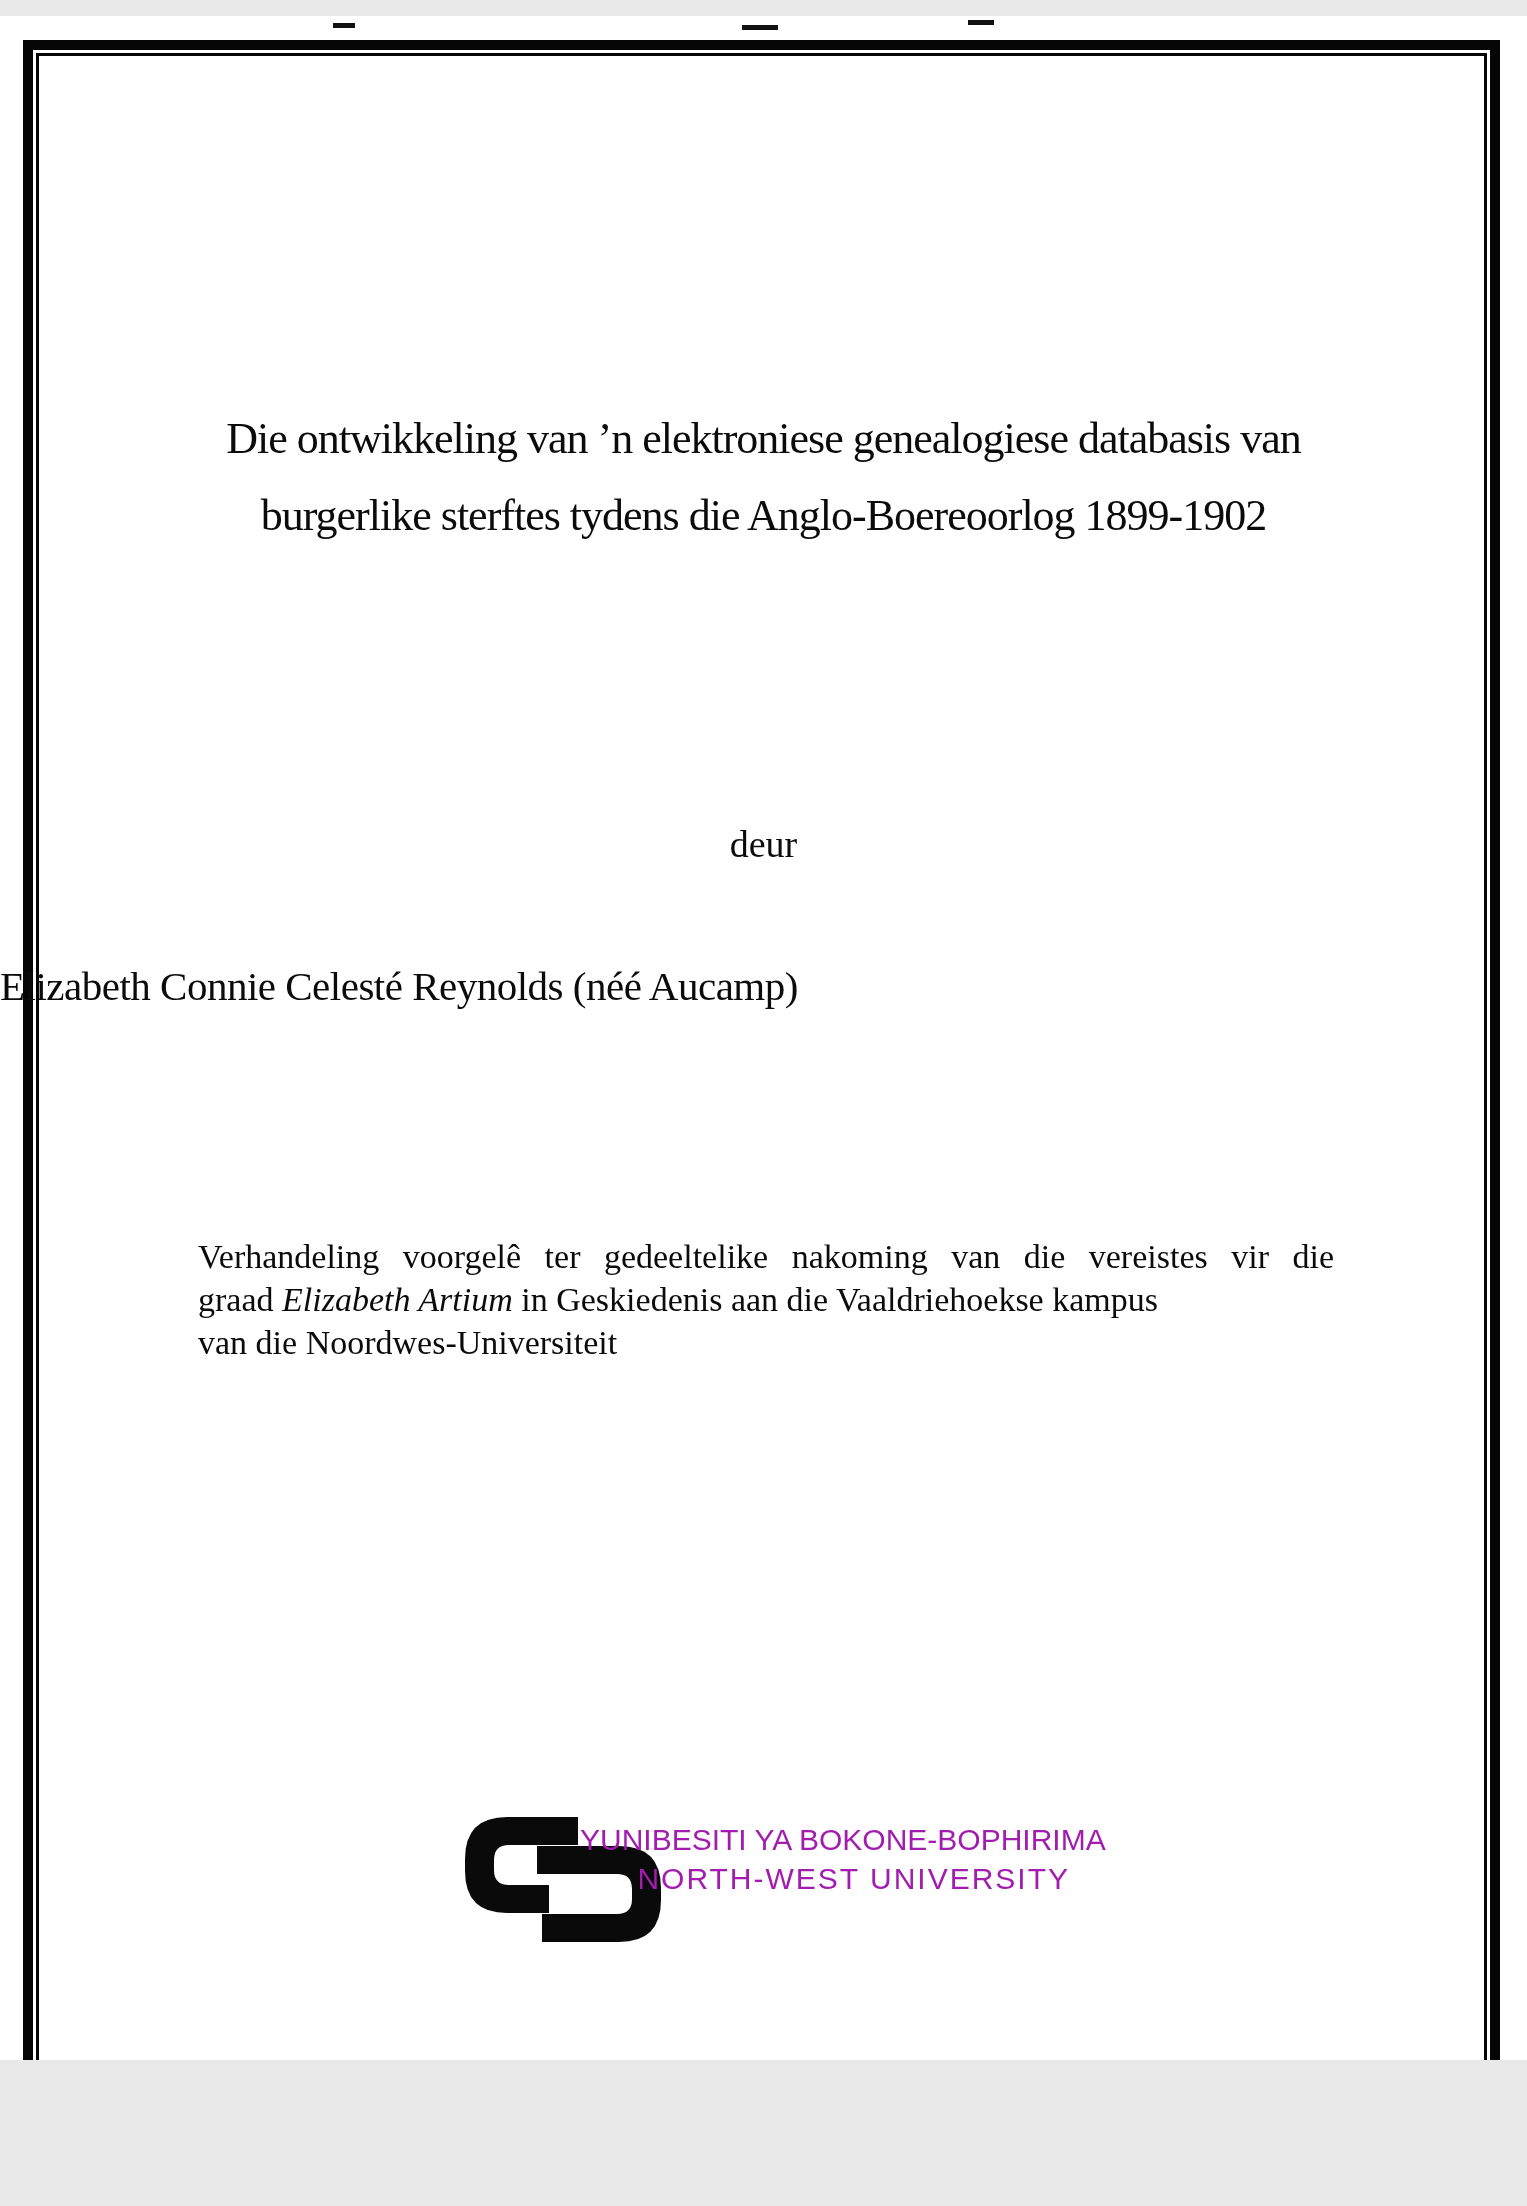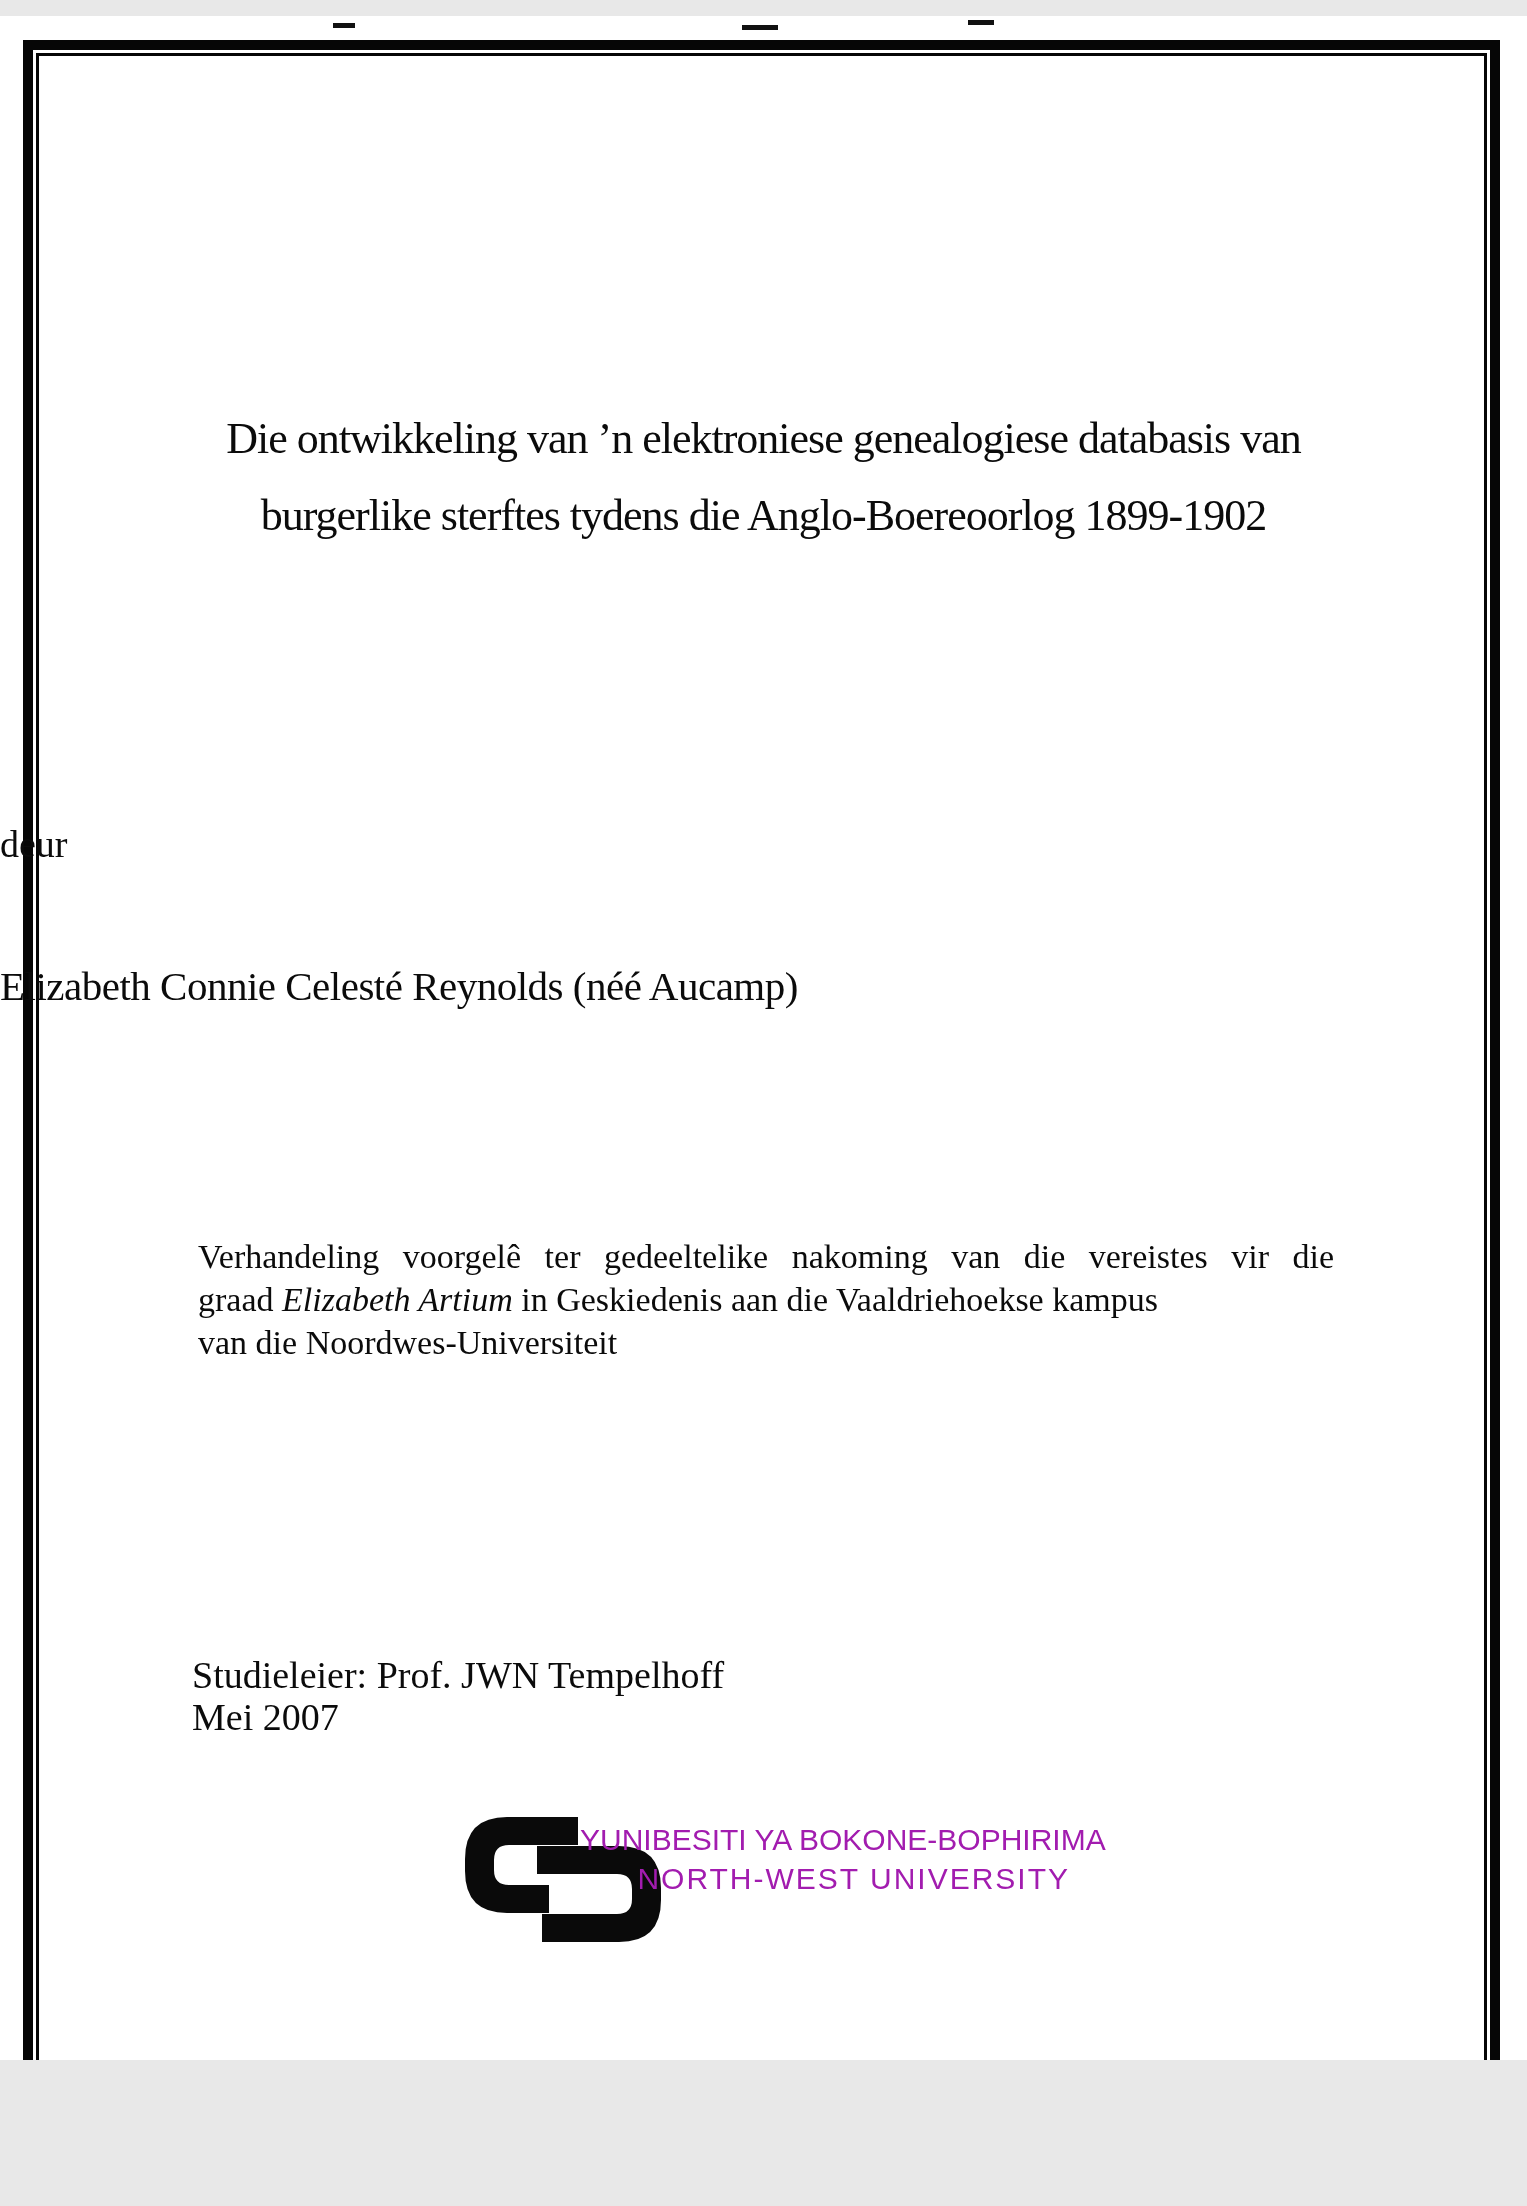--- a/index.html
+++ b/index.html
@@ -15,21 +15,21 @@
   }
   .frame-inner {
     position:absolute; left:3px; top:3px; right:3px; bottom:3px;
     border:3px solid #060606;
   }
   .title {
     position:absolute; top:384px; left:0; width:100%; text-align:center;
     font-size:44px; line-height:77px; letter-spacing:-1px; white-space:nowrap;
   }
   .byline {
-    position:absolute; top:806px; left:0; width:100%; 
+    position:absolute; top:806px; left:0; width:100%; text-align:center;
     font-size:38px;
   }
   .author {
     position:absolute; top:946px; left:0; width:100%; text-align:left;
     font-size:41px; letter-spacing:-0.5px; white-space:nowrap;
   }
   .statement {
     position:absolute; left:198px; top:1219px; width:1136px;
     font-size:34px; line-height:43px;
   }
@@ -71,24 +71,20 @@
   <div class="byline">deur</div>
 
   <div class="author">Elizabeth Connie Celesté Reynolds (néé Aucamp)</div>
 
   <div class="statement">
     <div class="st-just">Verhandeling voorgelê ter gedeeltelike nakoming van die vereistes vir die</div>
     <div class="st-line"><span>graad </span><span class="italic">Elizabeth Artium</span><span> in Geskiedenis aan die Vaaldriehoekse kampus</span></div>
     <div class="st-line">van die Noordwes-Universiteit</div>
   </div>
 
-  <div class="supervisor">
-    <div>Studieleier: Prof. JWN Tempelhoff</div>
-    <div>Mei 2007</div>
-  </div>
 
   <svg class="logo-mark" viewBox="0 0 196 128" xmlns="http://www.w3.org/2000/svg" aria-hidden="true">
     <path d="M 113 0 L 42 0 Q 0 0 0 42 L 0 54 Q 0 96 42 96 L 84 96 L 84 68 L 44 68 Q 29 68 29 53 L 29 43 Q 29 28 44 28 L 113 28 Z"></path>
     <path d="M 72 29 L 154 29 Q 196 29 196 71 L 196 83 Q 196 125 154 125 L 77 125 L 77 97 L 152 97 Q 167 97 167 82 L 167 72 Q 167 57 152 57 L 72 57 Z"></path>
   </svg>
 
   <div class="logo-text">
     <div class="lt1">YUNIBESITI YA BOKONE-BOPHIRIMA</div>
     <div class="lt2">NORTH-WEST UNIVERSITY</div>
   </div>

